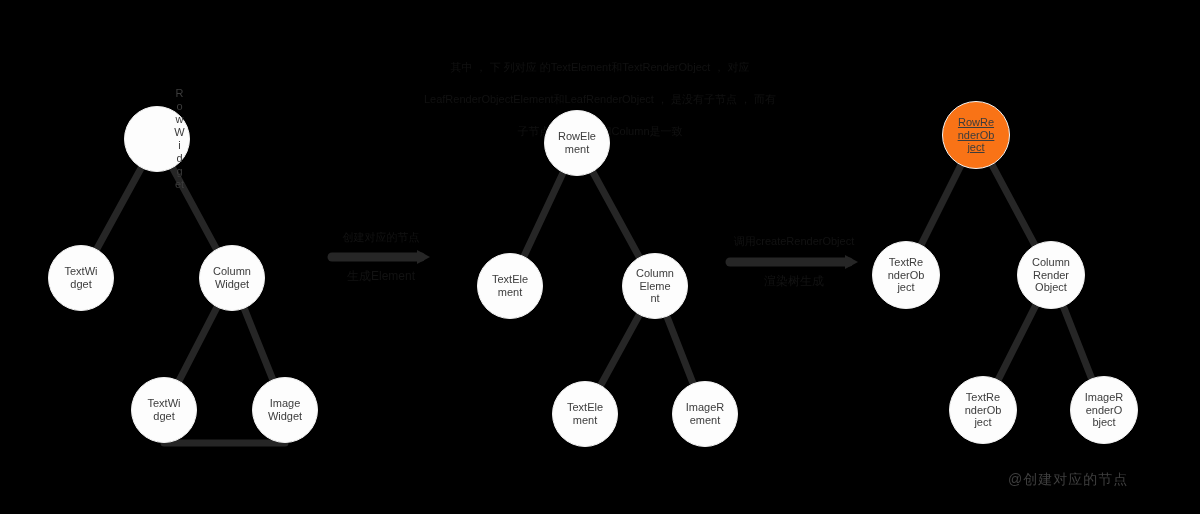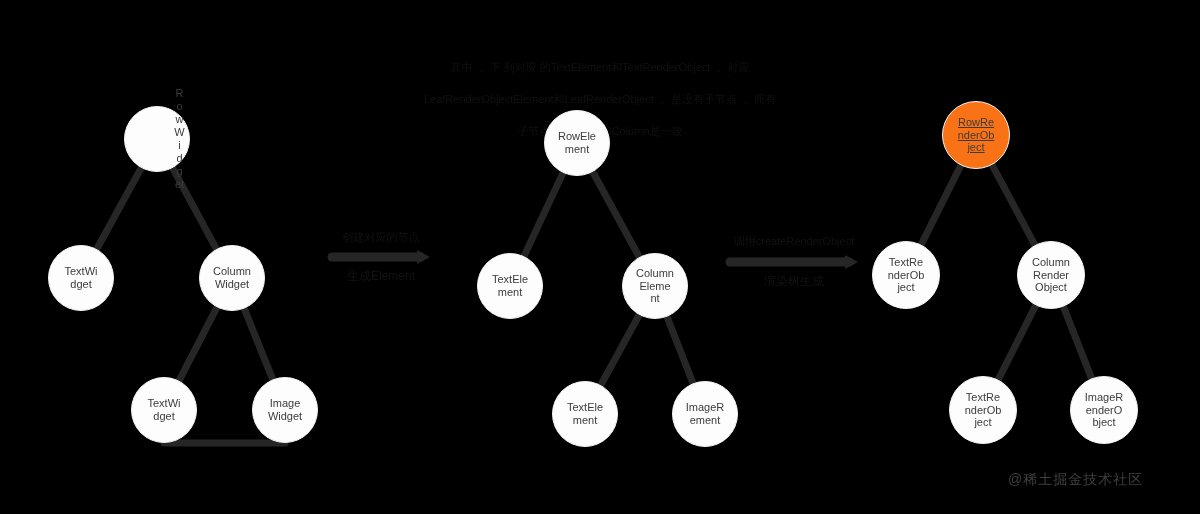--- a/index.html
+++ b/index.html
@@ -163,14 +163,14 @@
 bject</span>
       </div>
     </div>
   <div id="connectors-layer">
       <div class="conn-label" style="left: 316px; top: 230px; width: 130px; font-size: 11px;">创建对应的节点</div>
       <div class="conn-label" style="left: 316px; top: 268px; width: 130px; font-size: 12px;">生成Element</div>
       <div class="conn-label" style="left: 714px; top: 234px; width: 160px; font-size: 11px;">调用createRenderObject</div>
       <div class="conn-label" style="left: 714px; top: 273px; width: 160px; font-size: 12px;">渲染树生成</div>
     </div>
 
-  <div class="watermark" style="left:1008px;top:471px;font-size:14px;">@稀土掘金技术社区</div>
+  <div class="watermark" style="left:1008px;top:471px;font-size:14px;">@创建对应的节点</div>
 </div>
 
 </body></html>

